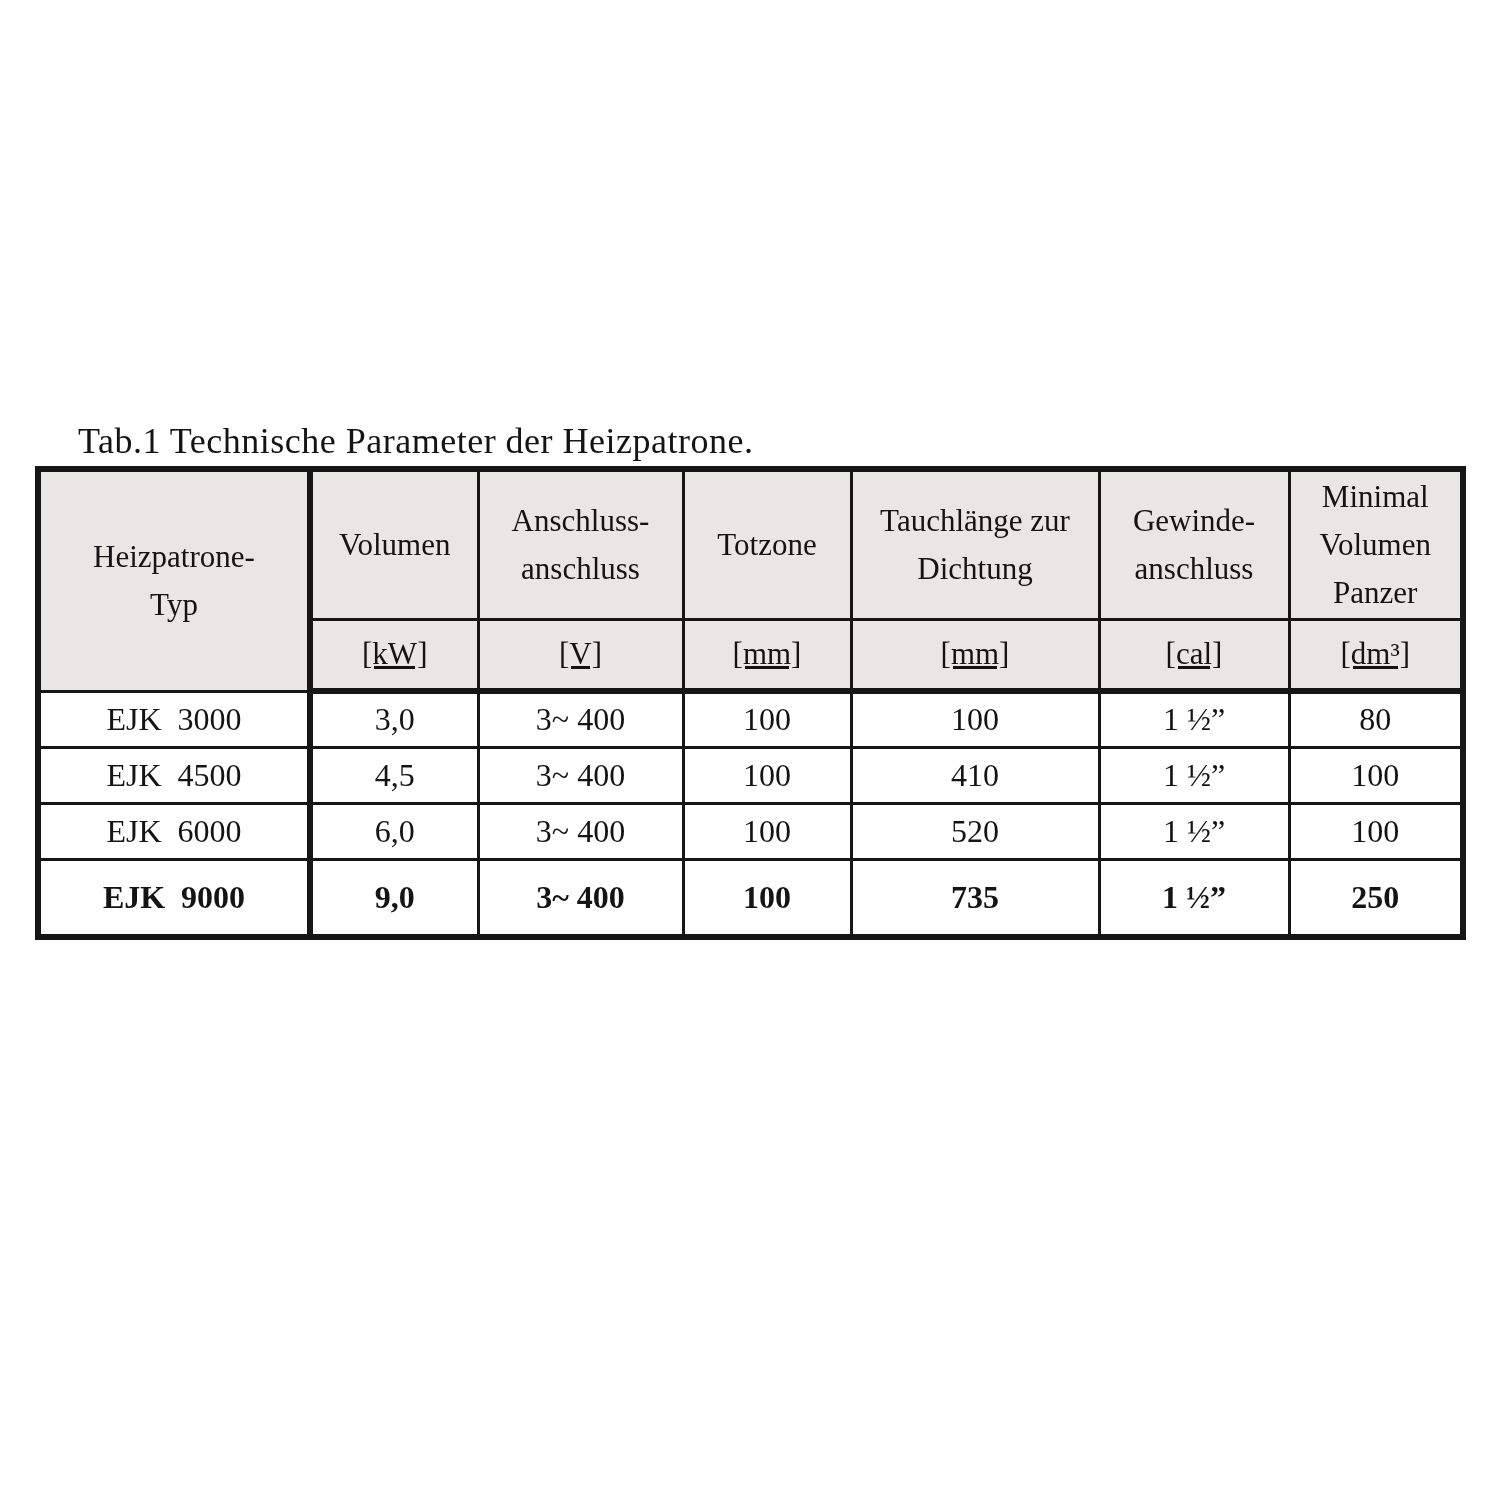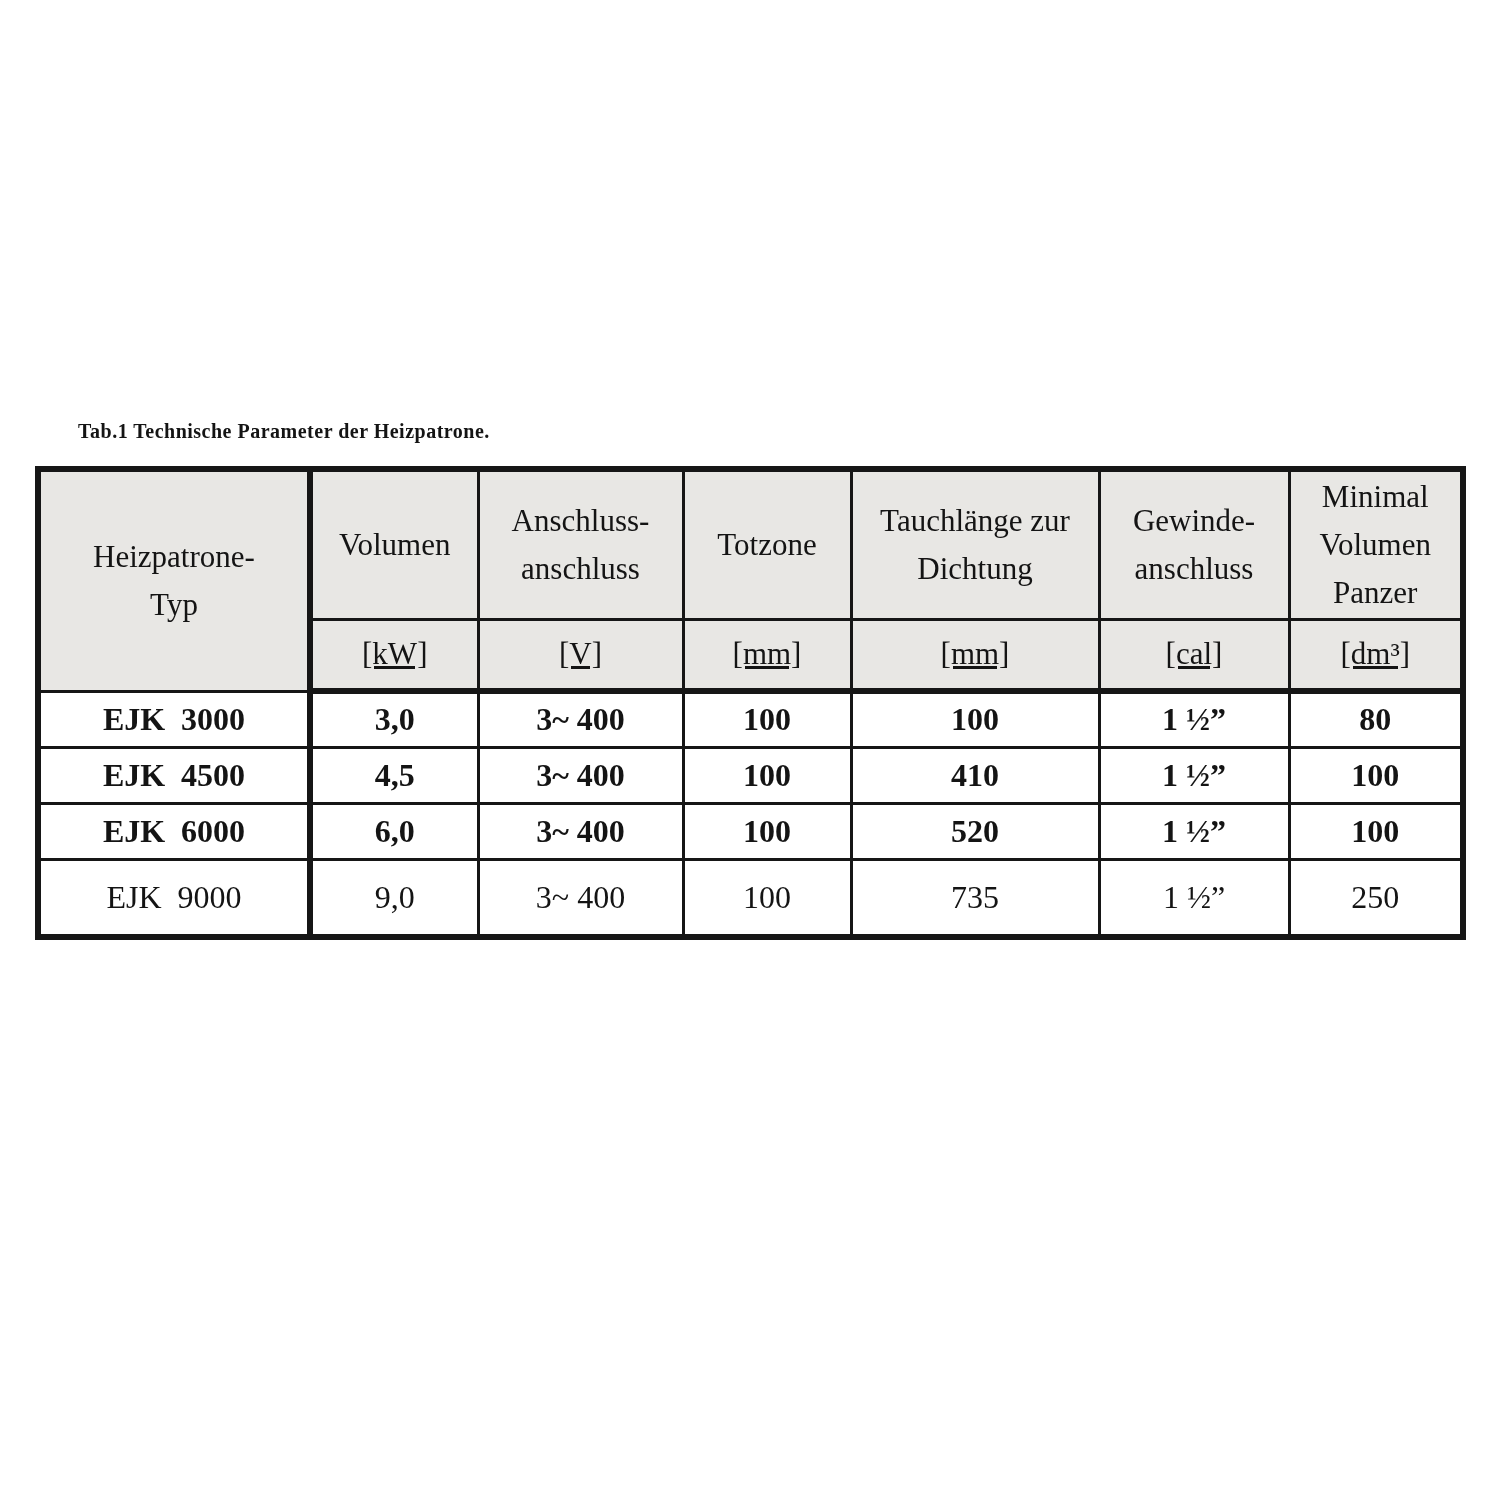--- a/index.html
+++ b/index.html
@@ -16,22 +16,22 @@
     height:1500px;
     background:var(--page-bg,#ffffff);
     font-family:"Liberation Serif","DejaVu Serif",serif;
     color:var(--text,#141414);
     overflow:hidden;
   }
   .caption{
     position:absolute;
     left:78px;
     top:420px;
-    font-size:20px;
-    font-weight:bold;
+    font-size:36px;
+    font-weight:normal;
     letter-spacing:0.5px;
     white-space:pre;
   }
   table.params{
     position:absolute;
     left:35px;
     top:466px;
     width:1425px;
     border-collapse:collapse;
     table-layout:fixed;
@@ -58,22 +58,22 @@
   th.typ-cell{border-bottom:6px solid var(--border,#161616);}
   
   .strong-left{border-left:6px solid var(--border,#161616) !important;}
   
   tbody td{
     background:#ffffff;
     font-size:32px;
     white-space:pre;
     border-top:4px solid var(--border,#161616);
   }
-  tr.body-row{height:56px;font-weight:bold;}
-  tr.body-row-last{height:78px;}
+  tr.body-row{height:56px;}
+  tr.body-row-last{height:78px;font-weight:bold;}
 </style>
 </head>
 <body>
 
 <div class="page">
 
   <div class="caption">Tab.1 Technische Parameter der Heizpatrone.</div>
 
   <table class="params">
     <colgroup>

